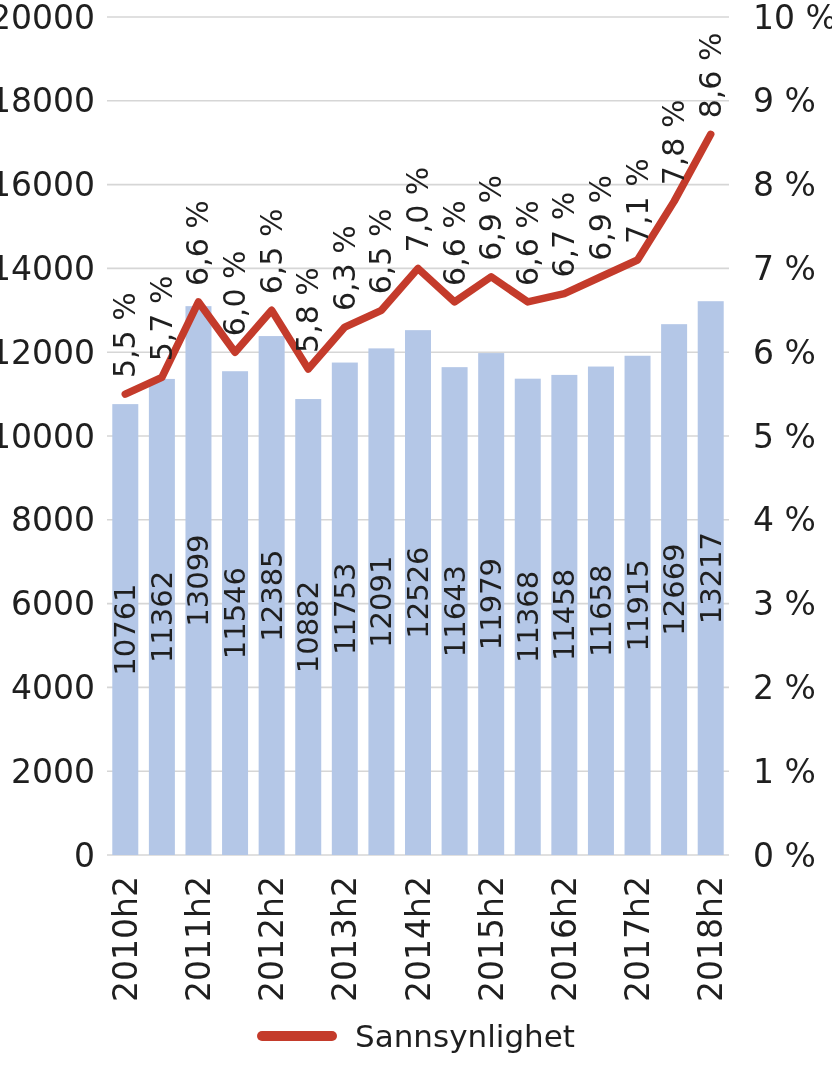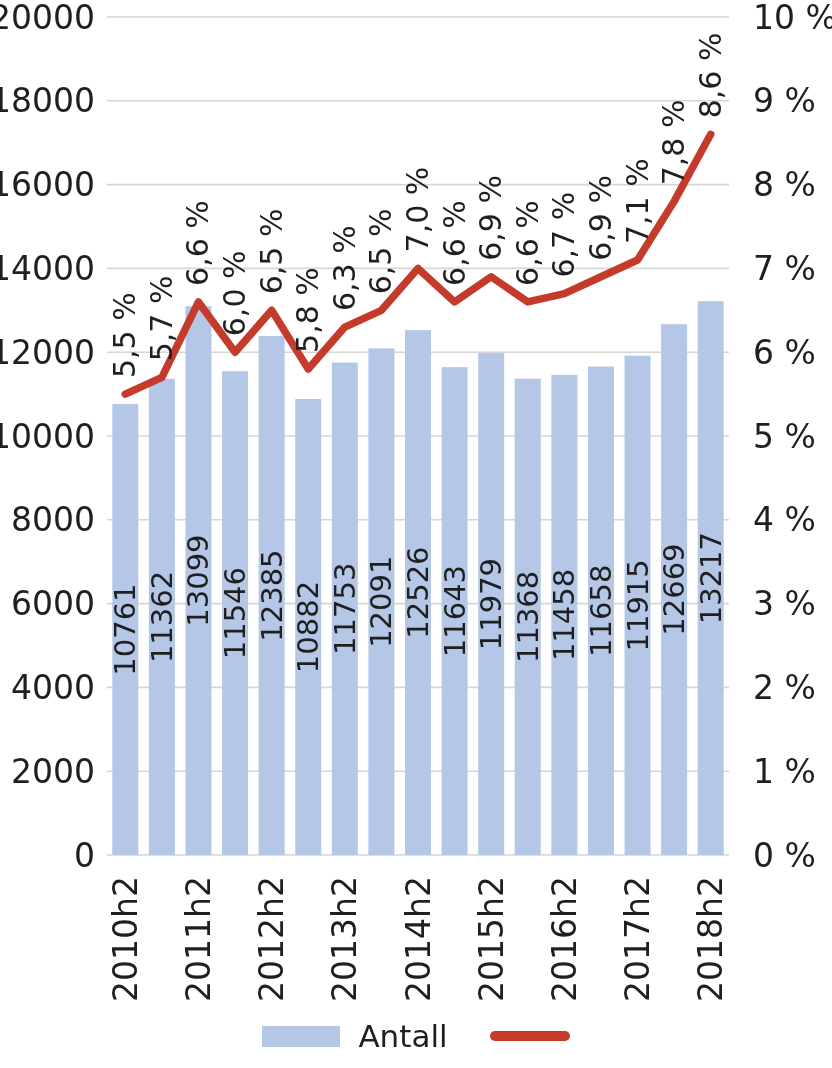--- a/index.html
+++ b/index.html
@@ -134,20 +134,17 @@
       <text x="356.3235294117647" y="876" text-anchor="end" font-size="33" transform="rotate(-90 356.3235294117647 876)">2013h2</text>
       <text x="429.5" y="876" text-anchor="end" font-size="33" transform="rotate(-90 429.5 876)">2014h2</text>
       <text x="502.67647058823525" y="876" text-anchor="end" font-size="33" transform="rotate(-90 502.67647058823525 876)">2015h2</text>
       <text x="575.8529411764705" y="876" text-anchor="end" font-size="33" transform="rotate(-90 575.8529411764705 876)">2016h2</text>
       <text x="649.0294117647059" y="876" text-anchor="end" font-size="33" transform="rotate(-90 649.0294117647059 876)">2017h2</text>
       <text x="722.2058823529411" y="876" text-anchor="end" font-size="33" transform="rotate(-90 722.2058823529411 876)">2018h2</text>
     </svg>
 
   <div class="legend">
     <div class="legend-item">
-      <span class="swatch-bar" style="background: rgb(180, 199, 231);"></span>
-      <span>Antall</span>
-    </div>
-    <div class="legend-item">
       <span class="swatch-line" style="background: rgb(196, 59, 43);"></span>
+      <span>Sannsynlighet</span>
     </div>
   </div>
 </div>
 
 </body></html>

